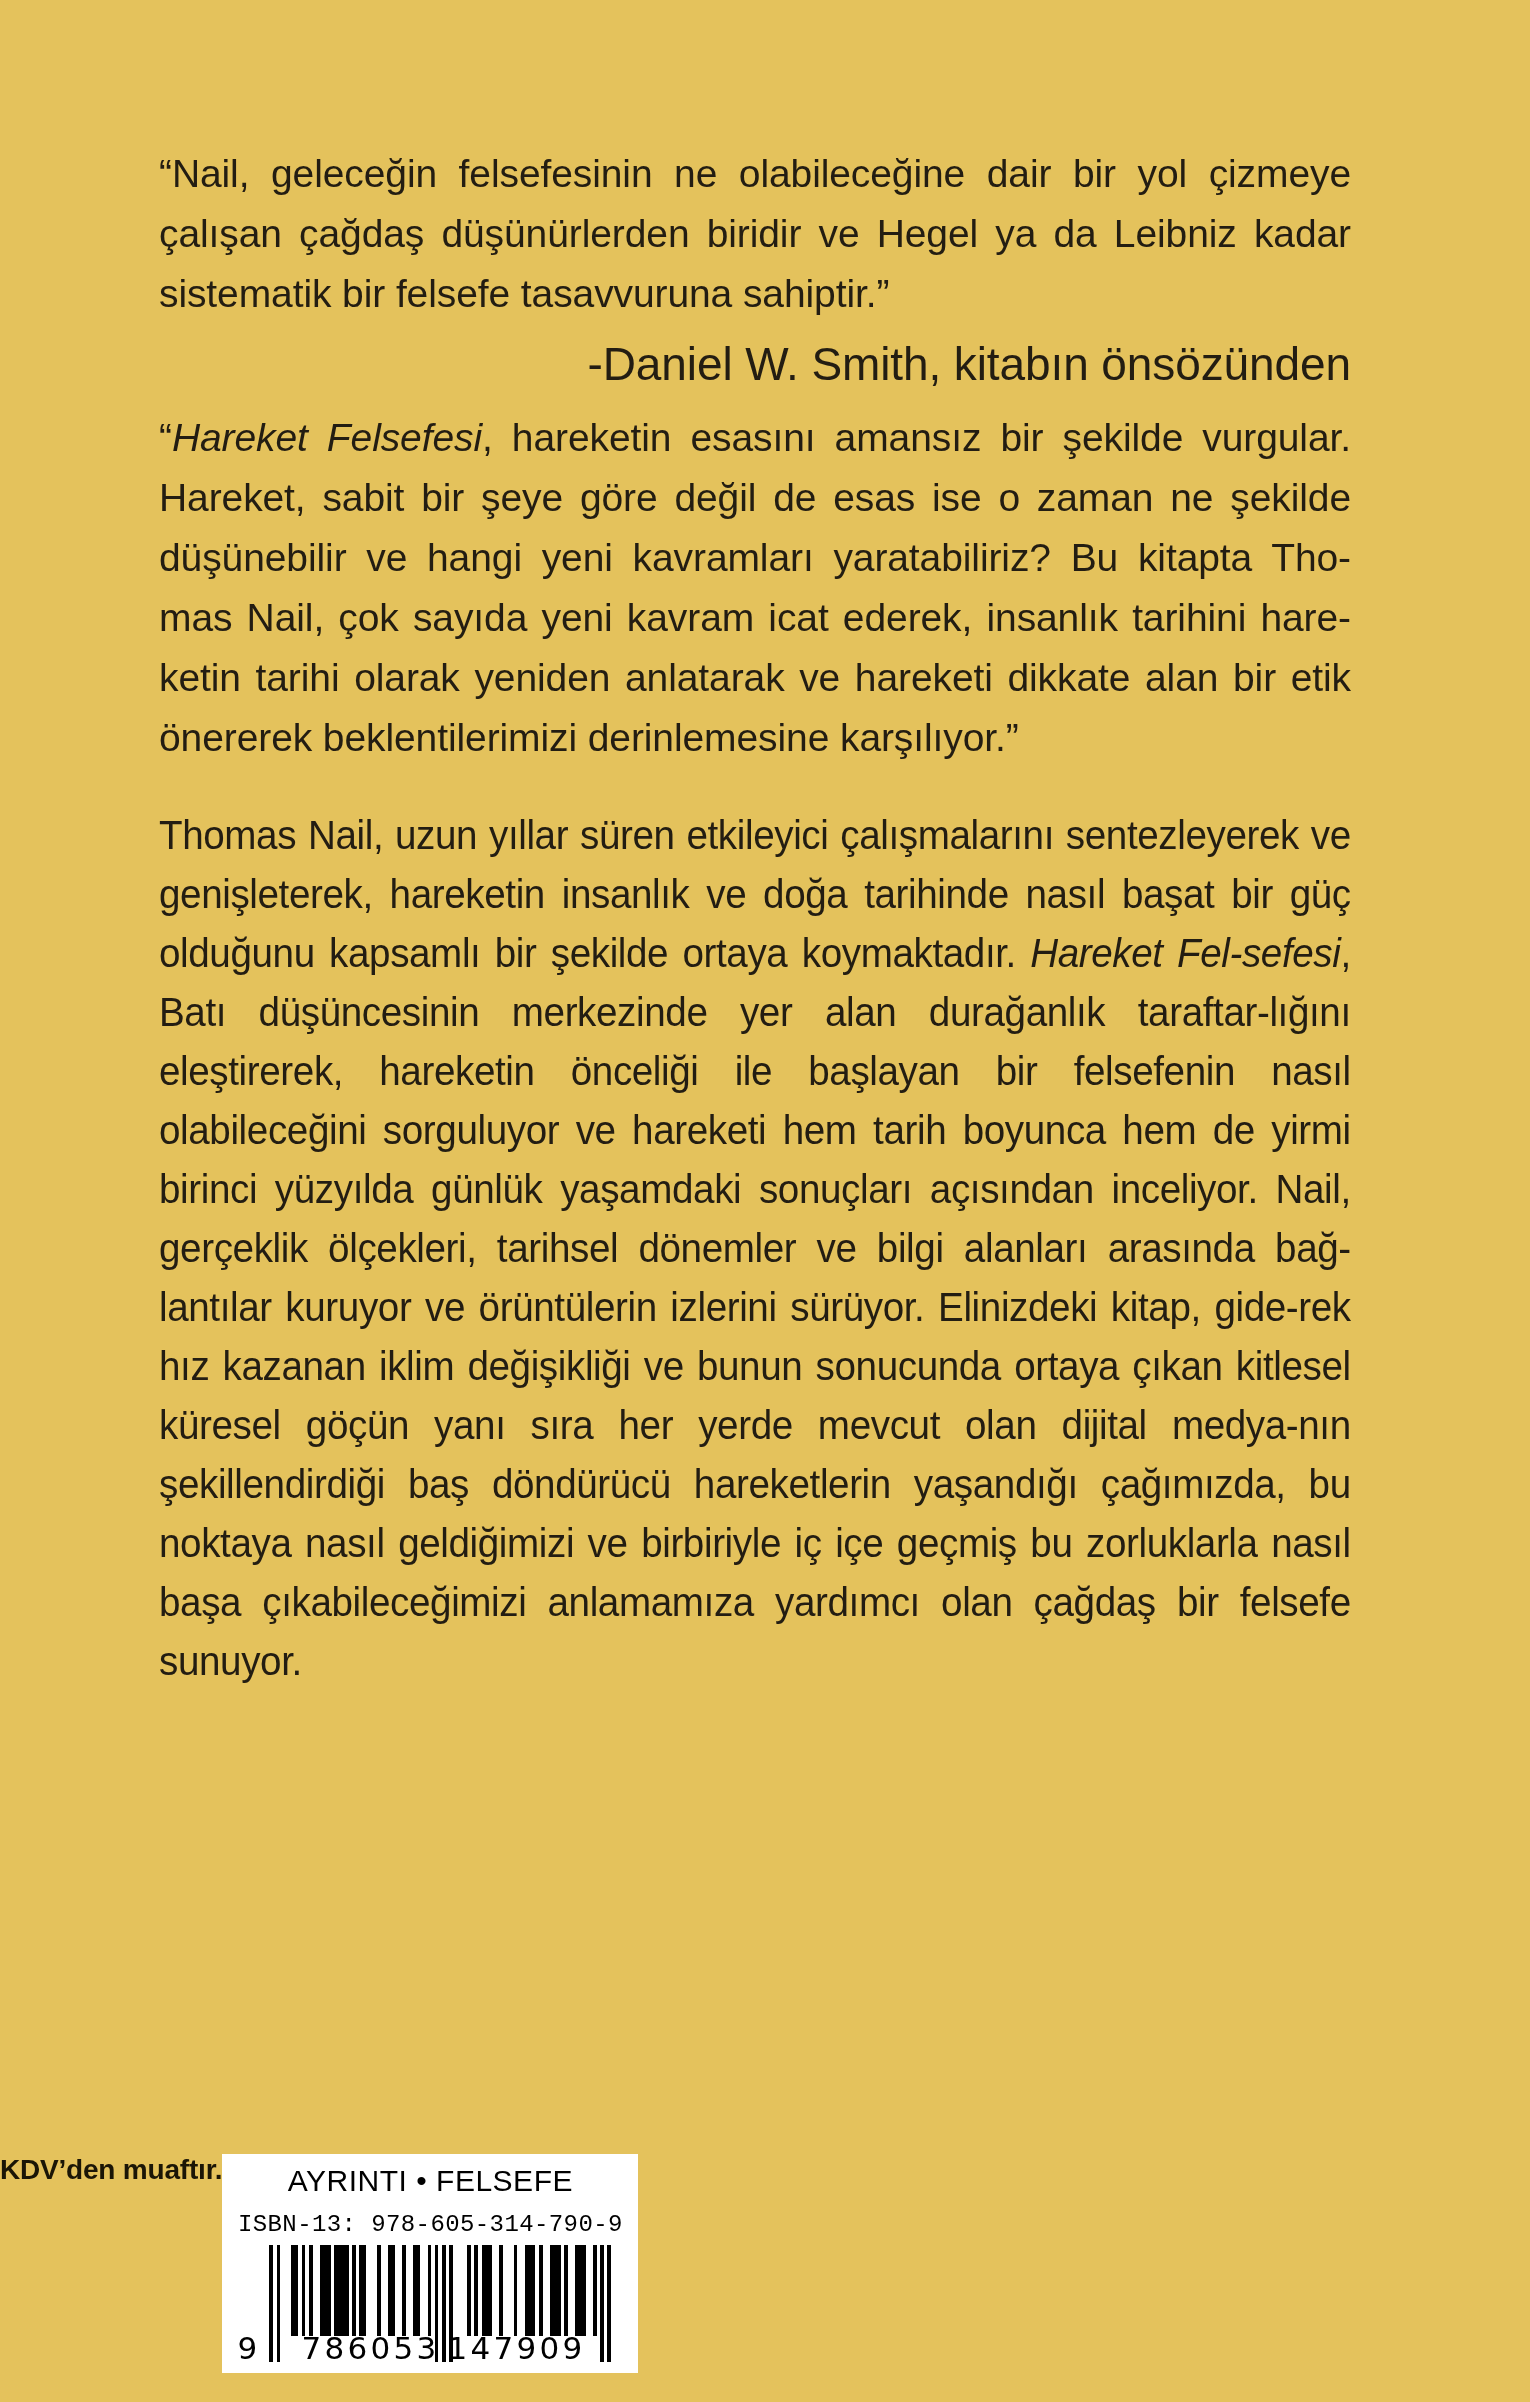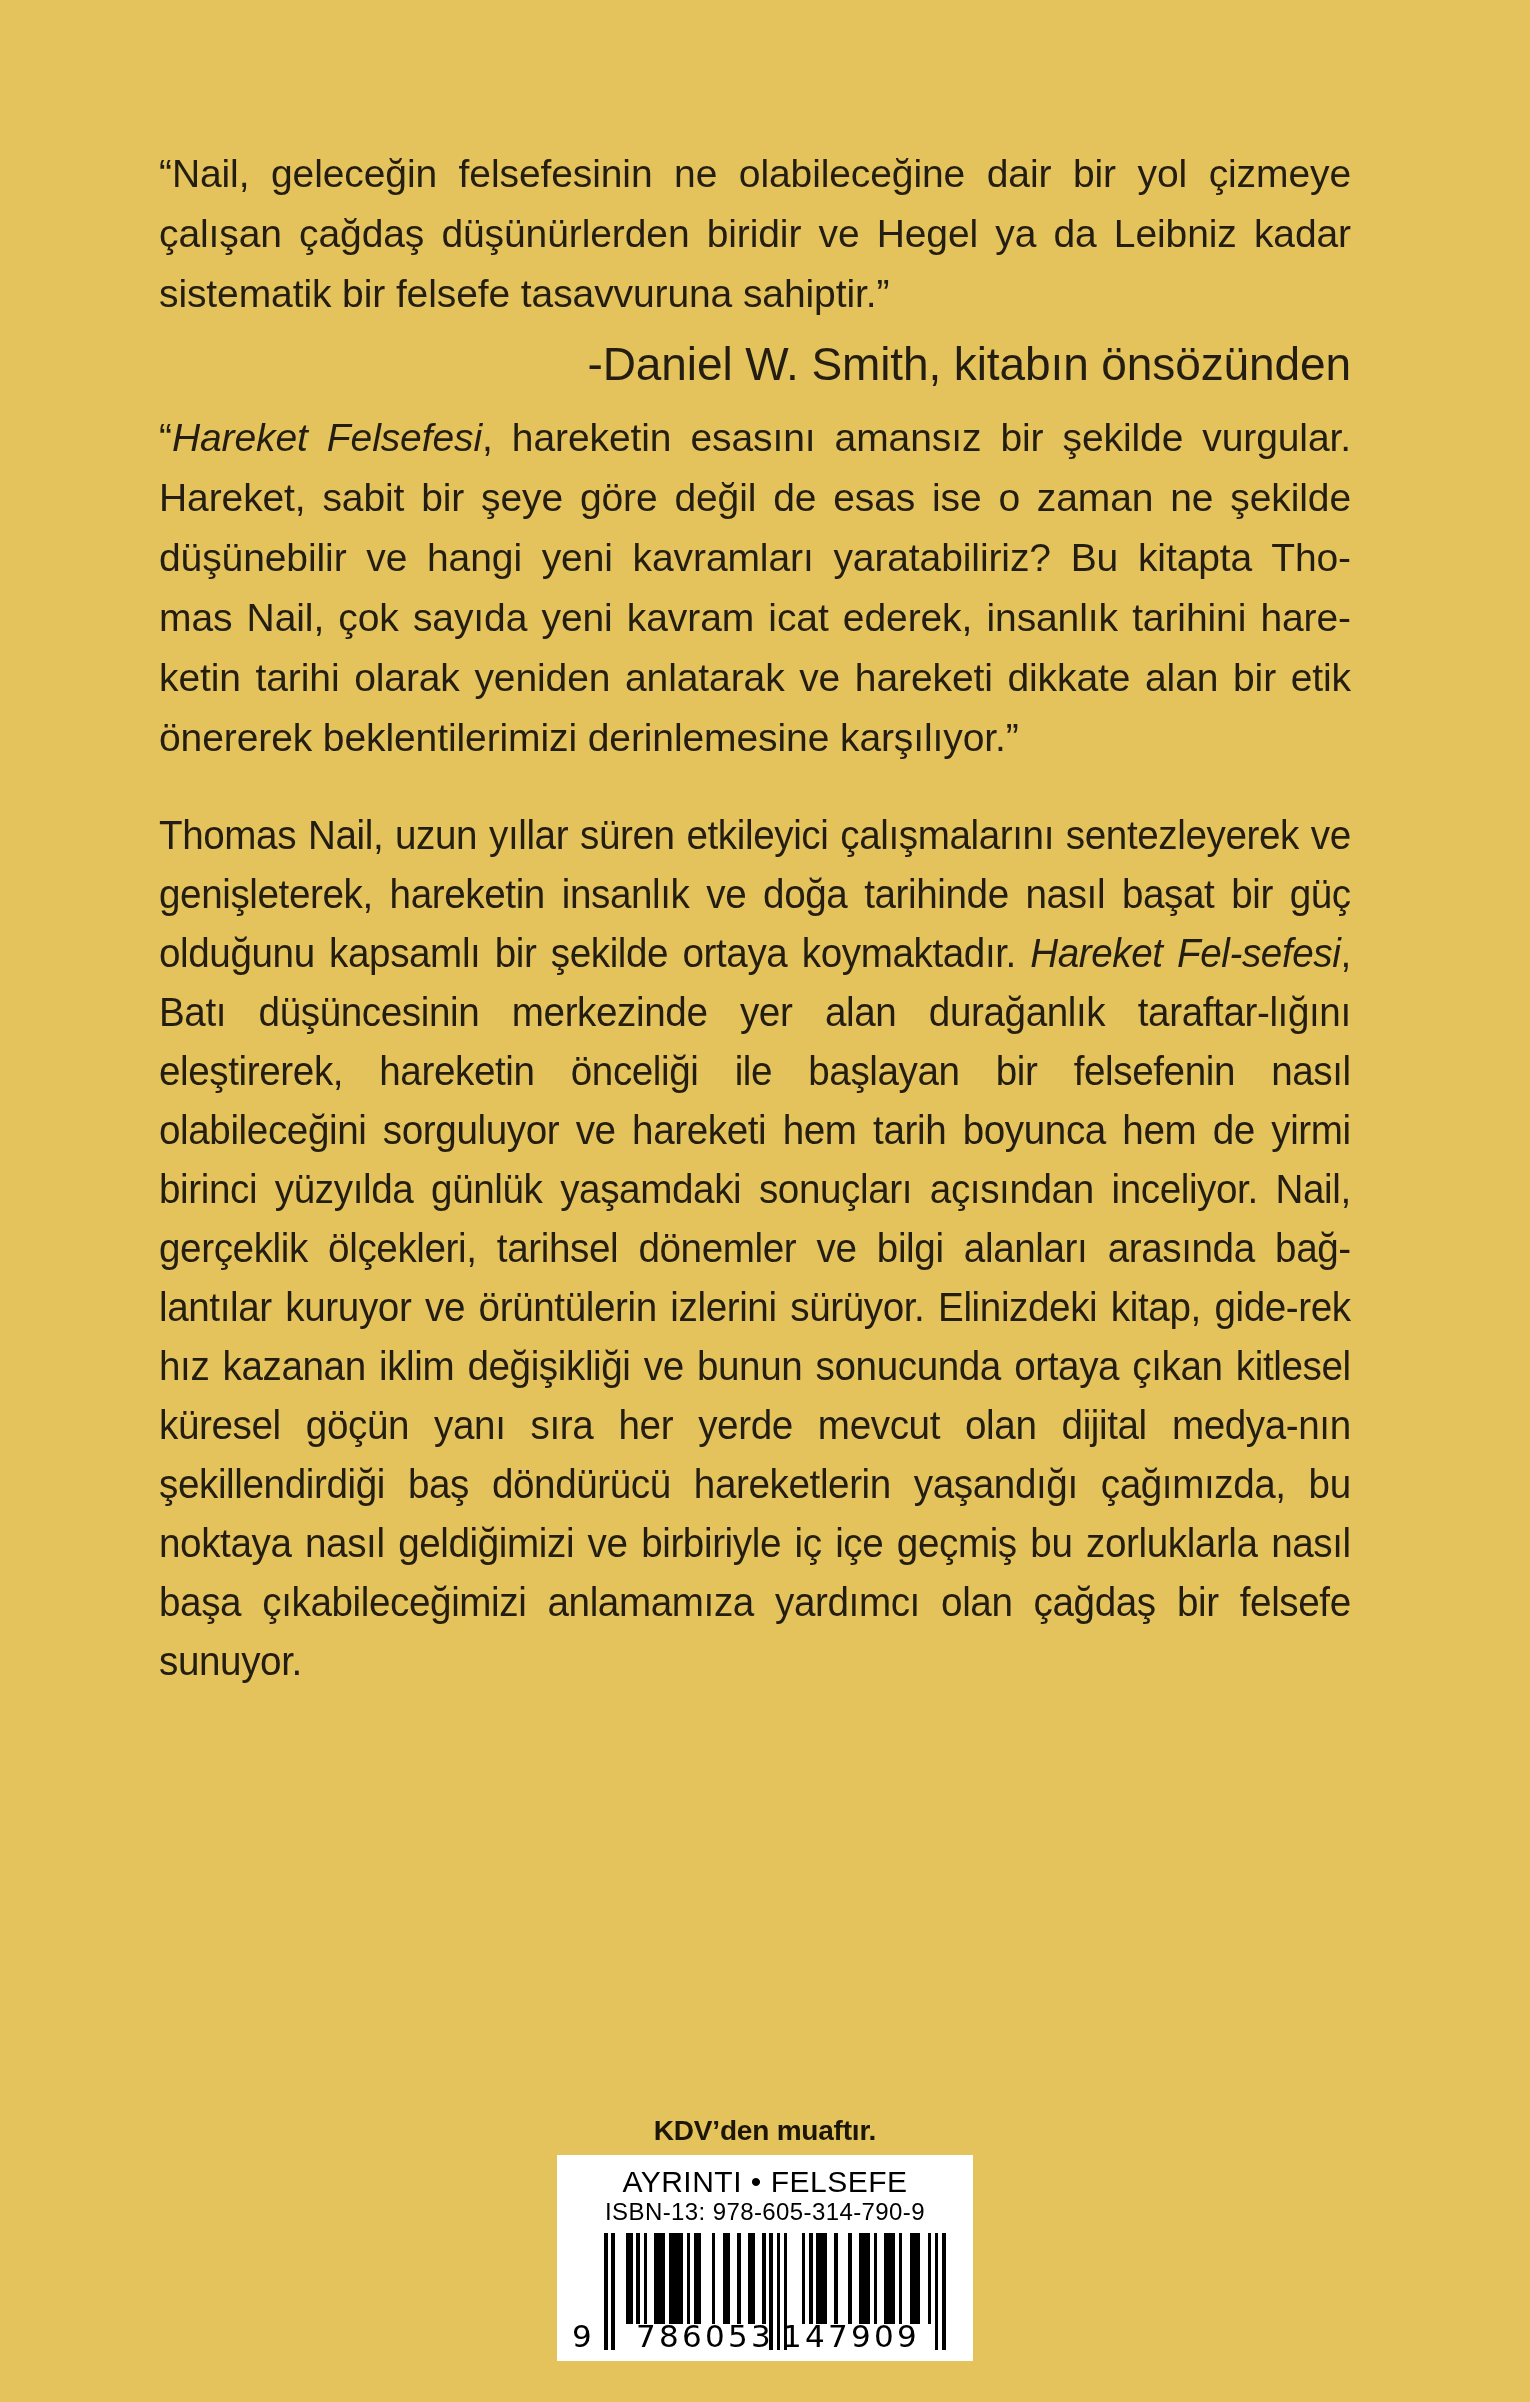--- a/index.html
+++ b/index.html
@@ -71,24 +71,24 @@
 
   .gap-a { height: 11.4px; }
   .gap-b { height: 13.2px; }
   .gap-c { height: 38px; }
 
   
   .bottom {
     position: absolute;
     left: 0;
     right: 0;
-    bottom: 42px;
+    bottom: 30px;
     display: flex;
-    flex-direction: column;
-    align-items: center;
+    flex-direction: row;
+    align-items: flex-start;
   }
   .kdv {
     font-family: "Liberation Sans", sans-serif;
     font-weight: bold;
     font-size: 28px;
     letter-spacing: -0.2px;
     color: #1b1606;
     margin-bottom: 8.5px;
   }
   .barcode-box {
@@ -102,25 +102,25 @@
   }
   .imprint {
     font-family: "Liberation Sans", sans-serif;
     font-size: 30px;
     letter-spacing: 0.5px;
     color: #000;
     line-height: 1.04;
     white-space: nowrap;
   }
   .isbn-line {
-    font-family: Liberation Sans, sans-serif;
+    font-family: Liberation Mono, monospace;
     font-size: 24px;
     letter-spacing: 0.4px;
     color: #000;
-    margin-top: 1px;
+    margin-top: 15px;
     white-space: nowrap;
   }
   .barcode-wrap {
     position: relative;
     margin-top: 6.6px;
     width: 386px;
     height: 117px;
   }
   .bars {
     position: absolute;

